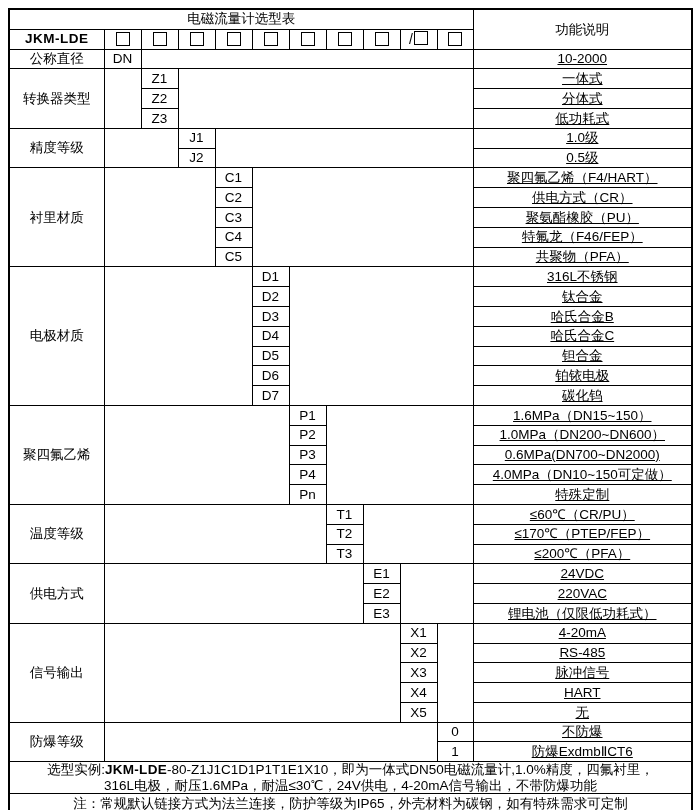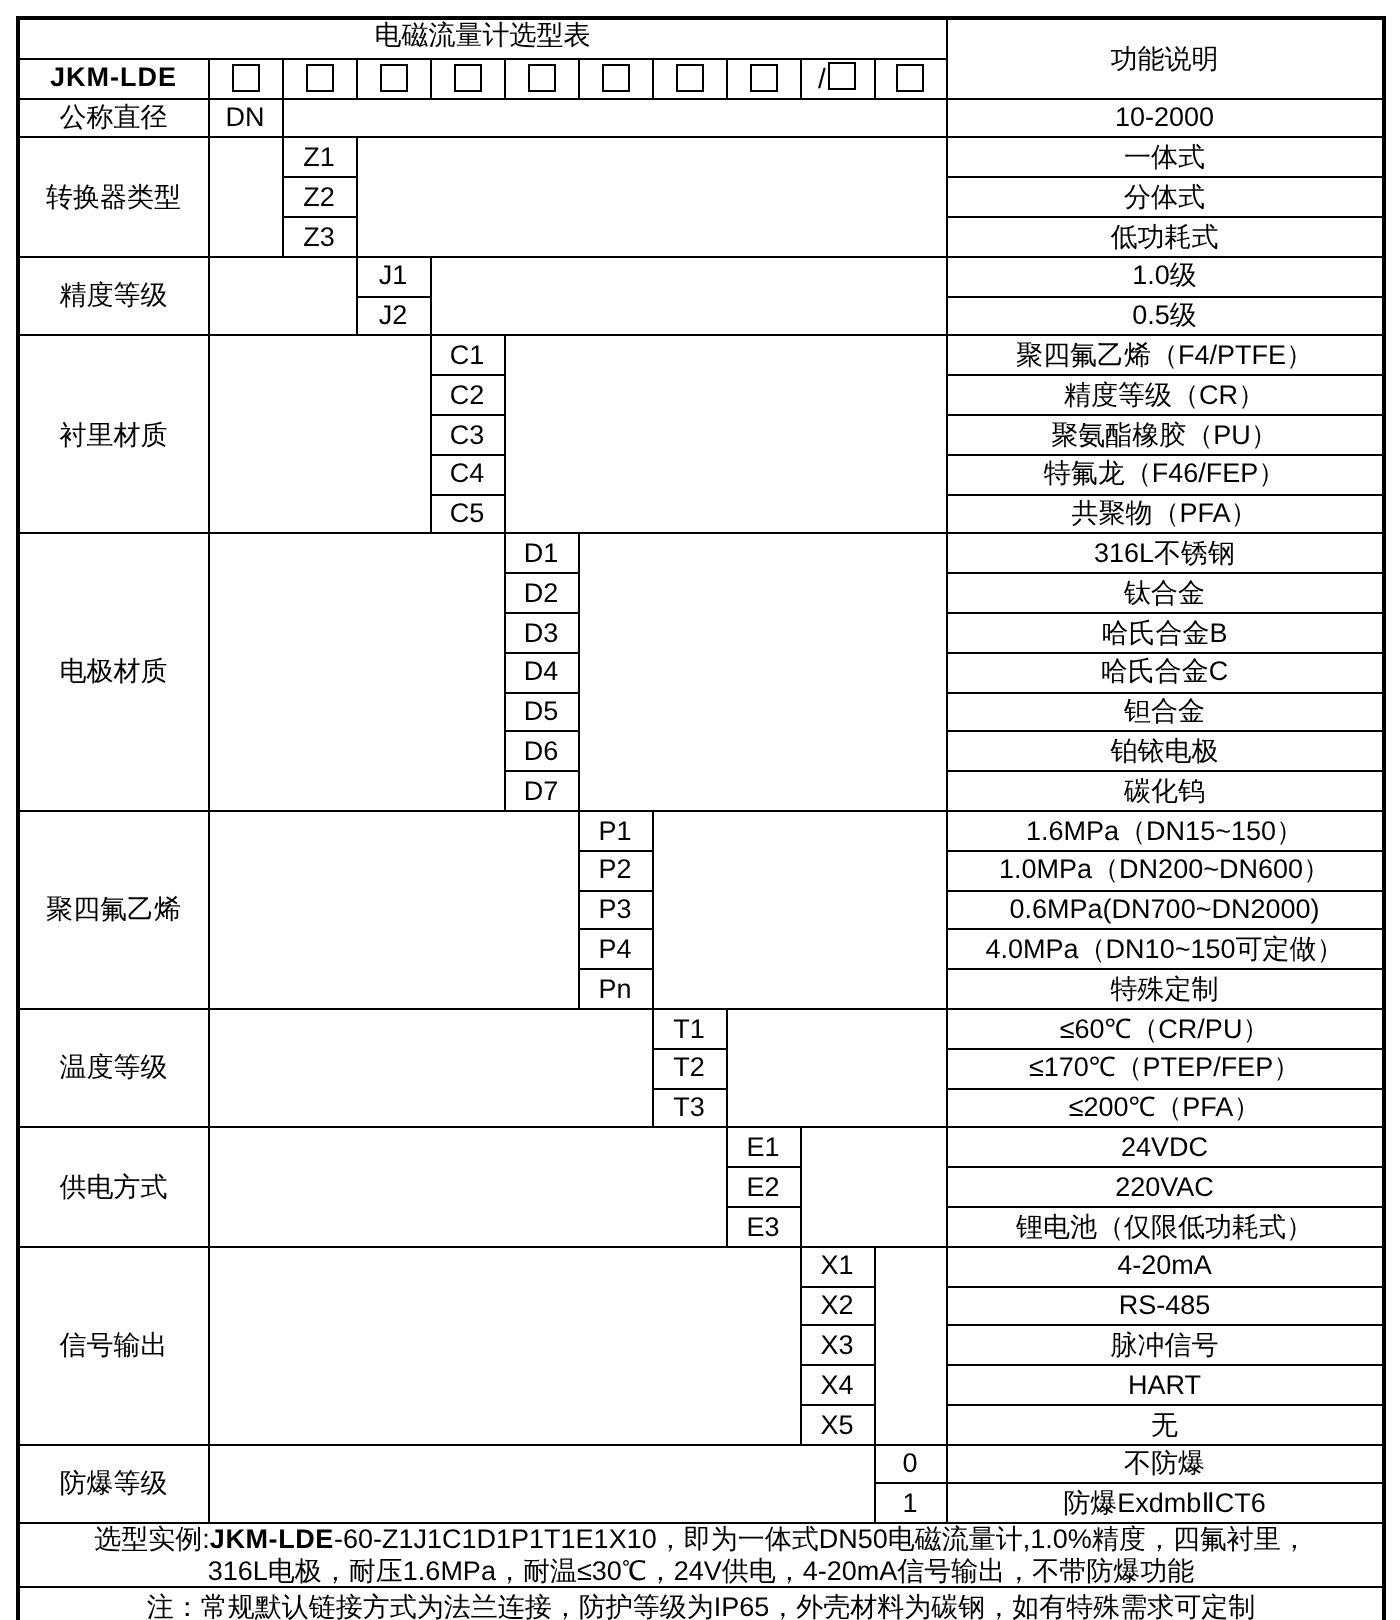--- a/index.html
+++ b/index.html
@@ -8,21 +8,21 @@
   table.sel{border-collapse:collapse;table-layout:fixed;width:684px;border:2px solid #000;background:#fff;}
   table.sel td{border:1px solid #000;padding:0;height:18.8px;text-align:center;vertical-align:middle;
                white-space:nowrap;overflow:hidden;font-size:13.5px;line-height:1.15;}
   td.title-cell{font-size:15px;height:18px;font-family:Liberation Mono, monospace;}
   td.func-head{font-size:15px;margin-left:28px;}
   td.model-cell{font-weight:bold;font-size:15px;letter-spacing:0.5px;height:19px;}
   td.lbl{font-size:15px;}
   td.code{font-size:13.5px;margin-left:32px;}
   td.code-dn{text-align:left;padding-left:3px;}
   td.sp{background:#fff;}
-  td.val{font-size:13.5px;}
+  td.val{font-size:13.5px;text-decoration:underline;}
   .cb{display:inline-block;width:12px;height:12px;border:1.5px solid #000;vertical-align:middle;
       margin-top:-2px;background:#fff;}
   .slash{font-size:14px;margin-right:1px;vertical-align:middle;}
   td.example-cell{height:57px;font-size:15.5px;white-space:normal;line-height:25px;padding:3px 4px 0 4px;}
   td.example-cell .ln{text-align:center;}
   td.example-cell .model-b{font-weight:bold;letter-spacing:0.3px;}
   td.note-cell{height:22px;font-size:15.5px;text-align:left;padding-left:4px;}
 </style>
 </head>
 <body>
@@ -96,25 +96,25 @@
   <tr>
           <td class="code">J2</td>
       <td class="val">0.5级</td>
         </tr>
 
   <tr>
     <td class="lbl" rowspan="5">衬里材质</td>
     <td class="sp" colspan="3" rowspan="5"></td>
     <td class="code">C1</td>
     <td class="sp" colspan="6" rowspan="5"></td>
-    <td class="val">聚四氟乙烯（F4/PTFE）</td>
+    <td class="val">聚四氟乙烯（F4/HART）</td>
   </tr>
   <tr>
           <td class="code">C2</td>
-      <td class="val">精度等级（CR）</td>
+      <td class="val">供电方式（CR）</td>
         </tr>
   <tr>
           <td class="code">C3</td>
       <td class="val">聚氨酯橡胶（PU）</td>
         </tr>
   <tr>
           <td class="code">C4</td>
       <td class="val">特氟龙（F46/FEP）</td>
         </tr>
   <tr>
@@ -240,21 +240,21 @@
     <td class="code">0</td>
     <td class="val">不防爆</td>
   </tr>
   <tr>
           <td class="code">1</td>
       <td class="val">防爆ExdmbⅡCT6</td>
         </tr>
 
   <tr>
     <td class="example-cell" colspan="12">
-      <div class="ln"><span>选型实例:</span><span class="model-b">JKM-LDE</span><span>-60-Z1J1C1D1P1T1E1X10，即为一体式DN50电磁流量计,1.0%精度，四氟衬里，</span></div>
+      <div class="ln"><span>选型实例:</span><span class="model-b">JKM-LDE</span><span>-80-Z1J1C1D1P1T1E1X10，即为一体式DN50电磁流量计,1.0%精度，四氟衬里，</span></div>
       <div class="ln">316L电极，耐压1.6MPa，耐温≤30℃，24V供电，4-20mA信号输出，不带防爆功能</div>
     </td>
   </tr>
 
   <tr>
     <td class="note-cell" colspan="12">注：常规默认链接方式为法兰连接，防护等级为IP65，外壳材料为碳钢，如有特殊需求可定制</td>
   </tr>
 </tbody>
     </table>
 </div>

